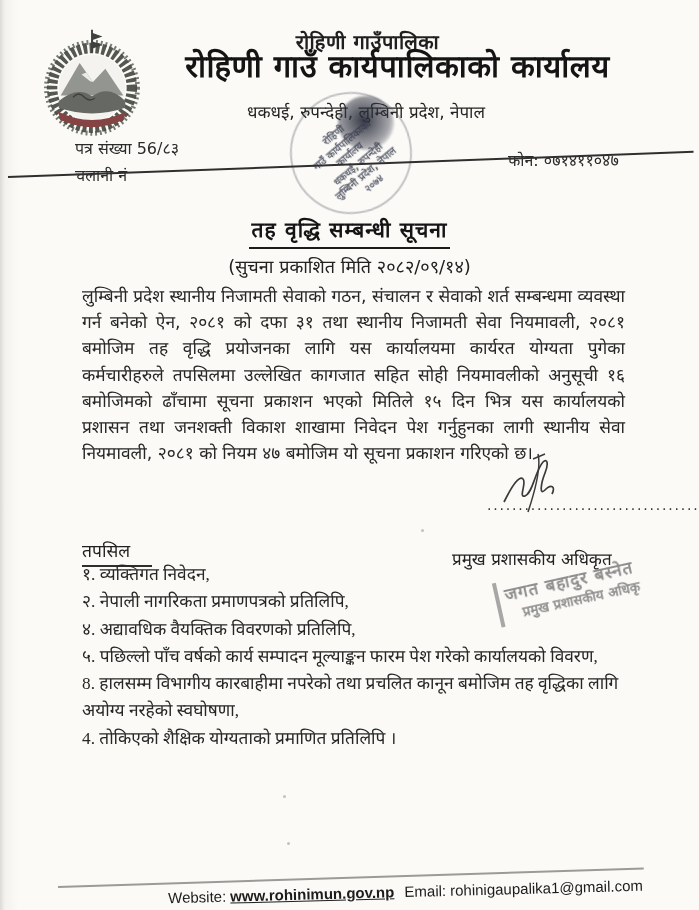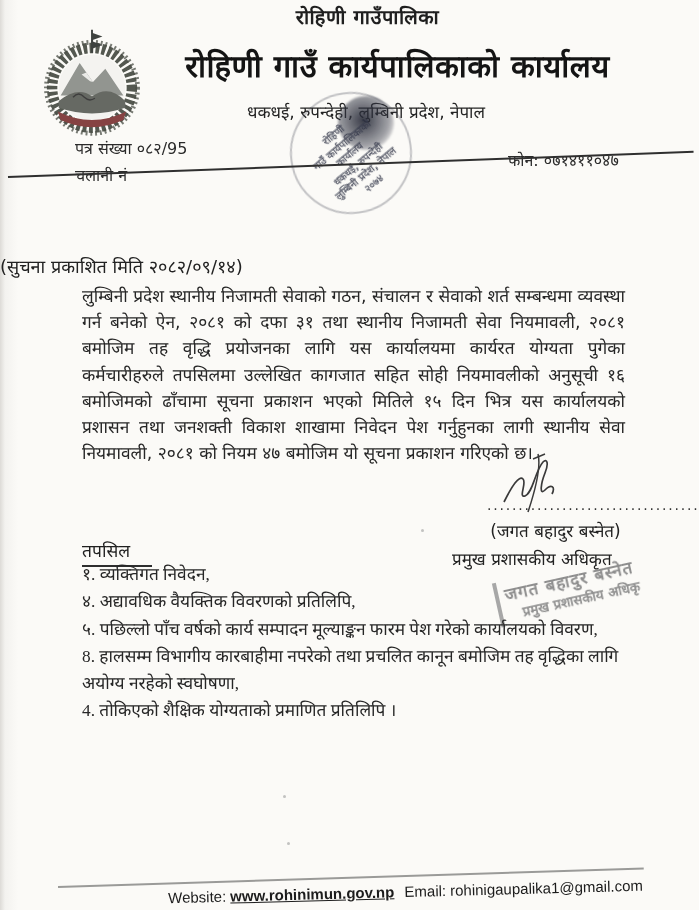--- a/index.html
+++ b/index.html
@@ -5,21 +5,21 @@
   html,body { margin:0; padding:0; background:#777; }
   .page {
     position:relative; width:699px; height:910px; margin:0 auto;
     background: linear-gradient(90deg, #dddbd7 0px, #f3f2ef 5px, #fbfaf7 18px, #fbfaf7 100%);
     font-family:"DejaVu Sans", sans-serif;
     color:#2b2b2b; overflow:hidden;
   }
   .abs { position:absolute; }
 
   
-  .org-name   { top:3px;  left:36px; right:0; text-align:center; font-size:20px; font-weight:600; color:#1f1f1f; letter-spacing:.5px; }
+  .org-name   { top:28px;  left:36px; right:0; text-align:center; font-size:20px; font-weight:600; color:#1f1f1f; letter-spacing:.5px; }
   .office-name{ top:44px;  left:96px; right:0; text-align:center; font-size:31px; font-weight:700; color:#141414; letter-spacing:.5px; }
   .address    { top:100px; left:33px; right:0; text-align:center; font-size:17px; color:#242424; }
   .letter-no  { top:137px; left:75px;  font-size:16px; }
   .dispatch-no{ top:164px; left:75px;  font-size:16px; }
   .phone      { top:133px; left:508px; font-size:16px;margin-top:16px; }
   .head-rule  { top:176px; left:8px; width:686px; height:2.2px; background:#2f2f2f;
                 transform:rotate(-2.1deg); transform-origin:left center; }
 
   
   .emblem { top:27px; left:33px; width:118px; height:114px; filter:blur(.3px); opacity:.92; }
@@ -31,21 +31,21 @@
       background:radial-gradient(circle at 45% 45%, rgba(40,43,56,.92), rgba(55,58,72,.45) 60%, rgba(90,90,105,.08) 80%);
       filter:blur(1px); }
   .round-stamp-text { top:122px; left:284px; width:140px; transform:rotate(-40deg);
       color:rgba(52,56,74,.78); font-size:10px; line-height:12.5px; text-align:center;
       filter:blur(.5px); font-weight:600; }
 
   
   .notice-title { top:215px; left:0; right:0; text-align:center; }
   .notice-title span { display:inline-block; font-size:21px; font-weight:700; color:#151515;
       border-bottom:2.4px solid #1c1c1c; padding:0 3px 4px; letter-spacing:1px; }
-  .notice-date  { top:254px; left:0; right:0; text-align:left; font-size:18px; color:#222; }
+  .notice-date  { top:254px; left:0; right:0; text-align:center; font-size:18px; color:#222; }
   .notice-body  { top:283px; left:82px; width:543px; text-align:justify;
       font-size:17.3px; line-height:26.2px; color:#262626; }
 
   
   .sig-dots  { top:497px; left:487px; width:150px; font-size:14px; letter-spacing:1.8px; color:#333; }
   .sig-name  { top:519px; left:468px; width:175px; text-align:center; font-size:17px; color:#222; }
   .sig-desig { top:547px; left:452px; width:210px; font-size:17px; color:#222; }
   .sig-scribble { top:450px; left:498px; width:86px; height:66px; }
 
   .name-stamp { top:558px; left:494px; width:212px; transform:rotate(-12.5deg);
@@ -86,59 +86,62 @@
     <path d="M27 72 L47 38 L61 58 L74 44 L93 72 Z" fill="#8a8d88"></path>
     <path d="M47 38 L54 48 L49 50 L58 57 L61 58 L47 38 Z" fill="#e9e9e6"></path>
     <path d="M25 78 Q45 62 60 73 Q78 60 95 78 L95 85 Q60 97 25 85 Z" fill="#5a5d57"></path>
     <path d="M40 74 q6 -7 12 0 q5 5 11 1" stroke="#2e2e2e" stroke-width="1.4" fill="none"></path>
     <path d="M24 89 Q60 107 96 89 L93 98 Q60 113 27 98 Z" fill="#7d3434"></path>
   </svg>
 
   <div class="abs org-name">रोहिणी गाउँपालिका</div>
   <div class="abs office-name">रोहिणी गाउँ कार्यपालिकाको कार्यालय</div>
   <div class="abs address">धकधई, रुपन्देही, लुम्बिनी प्रदेश, नेपाल</div>
-  <div class="abs letter-no">पत्र संख्या ०८२/95</div>
+  <div class="abs letter-no">पत्र संख्या 56/८३</div>
   <div class="abs dispatch-no">चलानी नं</div>
   <div class="abs phone">फोन: ०७१४११०४७</div>
 
   <div class="abs round-stamp-ring"></div>
   <div class="abs round-stamp-blob"></div>
   <div class="abs round-stamp-text">
     <div>रोहिणी</div>
     <div>गाउँ कार्यपालिकाको</div>
     <div>कार्यालय</div>
     <div>धकधई, रुपन्देही</div>
     <div>लुम्बिनी प्रदेश, नेपाल</div>
     <div>२०७४</div>
   </div>
 
   <div class="abs head-rule"></div>
 
+  <div class="abs notice-title">
+    <span>तह वृद्धि सम्बन्धी सूचना</span>
+  </div>
   <div class="abs notice-date">(सुचना प्रकाशित मिति २०८२/०९/१४)</div>
   <div class="abs notice-body">लुम्बिनी प्रदेश स्थानीय निजामती सेवाको गठन, संचालन र सेवाको शर्त सम्बन्धमा व्यवस्था गर्न बनेको ऐन, २०८१ को दफा ३१ तथा स्थानीय निजामती सेवा नियमावली, २०८१ बमोजिम तह वृद्धि प्रयोजनका लागि यस कार्यालयमा कार्यरत योग्यता पुगेका कर्मचारीहरुले तपसिलमा उल्लेखित कागजात सहित सोही नियमावलीको अनुसूची १६ बमोजिमको ढाँचामा सूचना प्रकाशन भएको मितिले १५ दिन भित्र यस कार्यालयको प्रशासन तथा जनशक्ती विकाश शाखामा निवेदन पेश गर्नुहुनका लागी स्थानीय सेवा नियमावली, २०८१ को नियम ४७ बमोजिम यो सूचना प्रकाशन गरिएको छ।</div>
 
   <div class="abs sig-dots">......................................</div>
   <svg class="abs sig-scribble" viewBox="0 0 86 66">
     <path d="M6 52 C14 36 21 25 25 29 C29 33 20 48 27 46 C35 43 37 21 45 12 C49 8 51 13 47 23 C43 33 41 46 47 40 C53 34 58 36 54 44" stroke="#3a3a3a" stroke-width="1.7" fill="none"></path>
     <path d="M40 4 C43 16 38 38 30 62" stroke="#3a3a3a" stroke-width="1.5" fill="none"></path>
     <path d="M35 9 l12 -5" stroke="#3a3a3a" stroke-width="1.4" fill="none"></path>
   </svg>
-  <div class="abs sig-name">(जगत बहादुर बस्नेत)</div>
   <div class="abs sig-desig">प्रमुख प्रशासकीय अधिकृत</div>
 
   <div class="abs name-stamp">
     <div class="l1">जगत बहादुर बस्नेत</div>
     <div class="l2">प्रमुख प्रशासकीय अधिकृ</div>
   </div>
 
   <div class="abs sched-head">
     <span>तपसिल</span>
   </div>
   <div class="abs sched-list">
     <div class="list-item">१. व्यक्तिगत निवेदन,</div>
+    <div class="list-item">२. नेपाली नागरिकता प्रमाणपत्रको प्रतिलिपि,</div>
     <div class="list-item">४. अद्यावधिक वैयक्तिक विवरणको प्रतिलिपि,</div>
     <div class="list-item">५. पछिल्लो पाँच वर्षको कार्य सम्पादन मूल्याङ्कन फारम पेश गरेको कार्यालयको विवरण,</div>
     <div class="list-item">8. हालसम्म विभागीय कारबाहीमा नपरेको तथा प्रचलित कानून बमोजिम तह वृद्धिका लागि अयोग्य नरहेको स्वघोषणा,</div>
     <div class="list-item">4. तोकिएको शैक्षिक योग्यताको प्रमाणित प्रतिलिपि ।</div>
   </div>
 
   <div class="abs speck" style="top:795px; left:283px;"></div>
   <div class="abs speck" style="top:842px; left:287px;"></div>
   <div class="abs speck" style="top:529px; left:421px;"></div>
 

